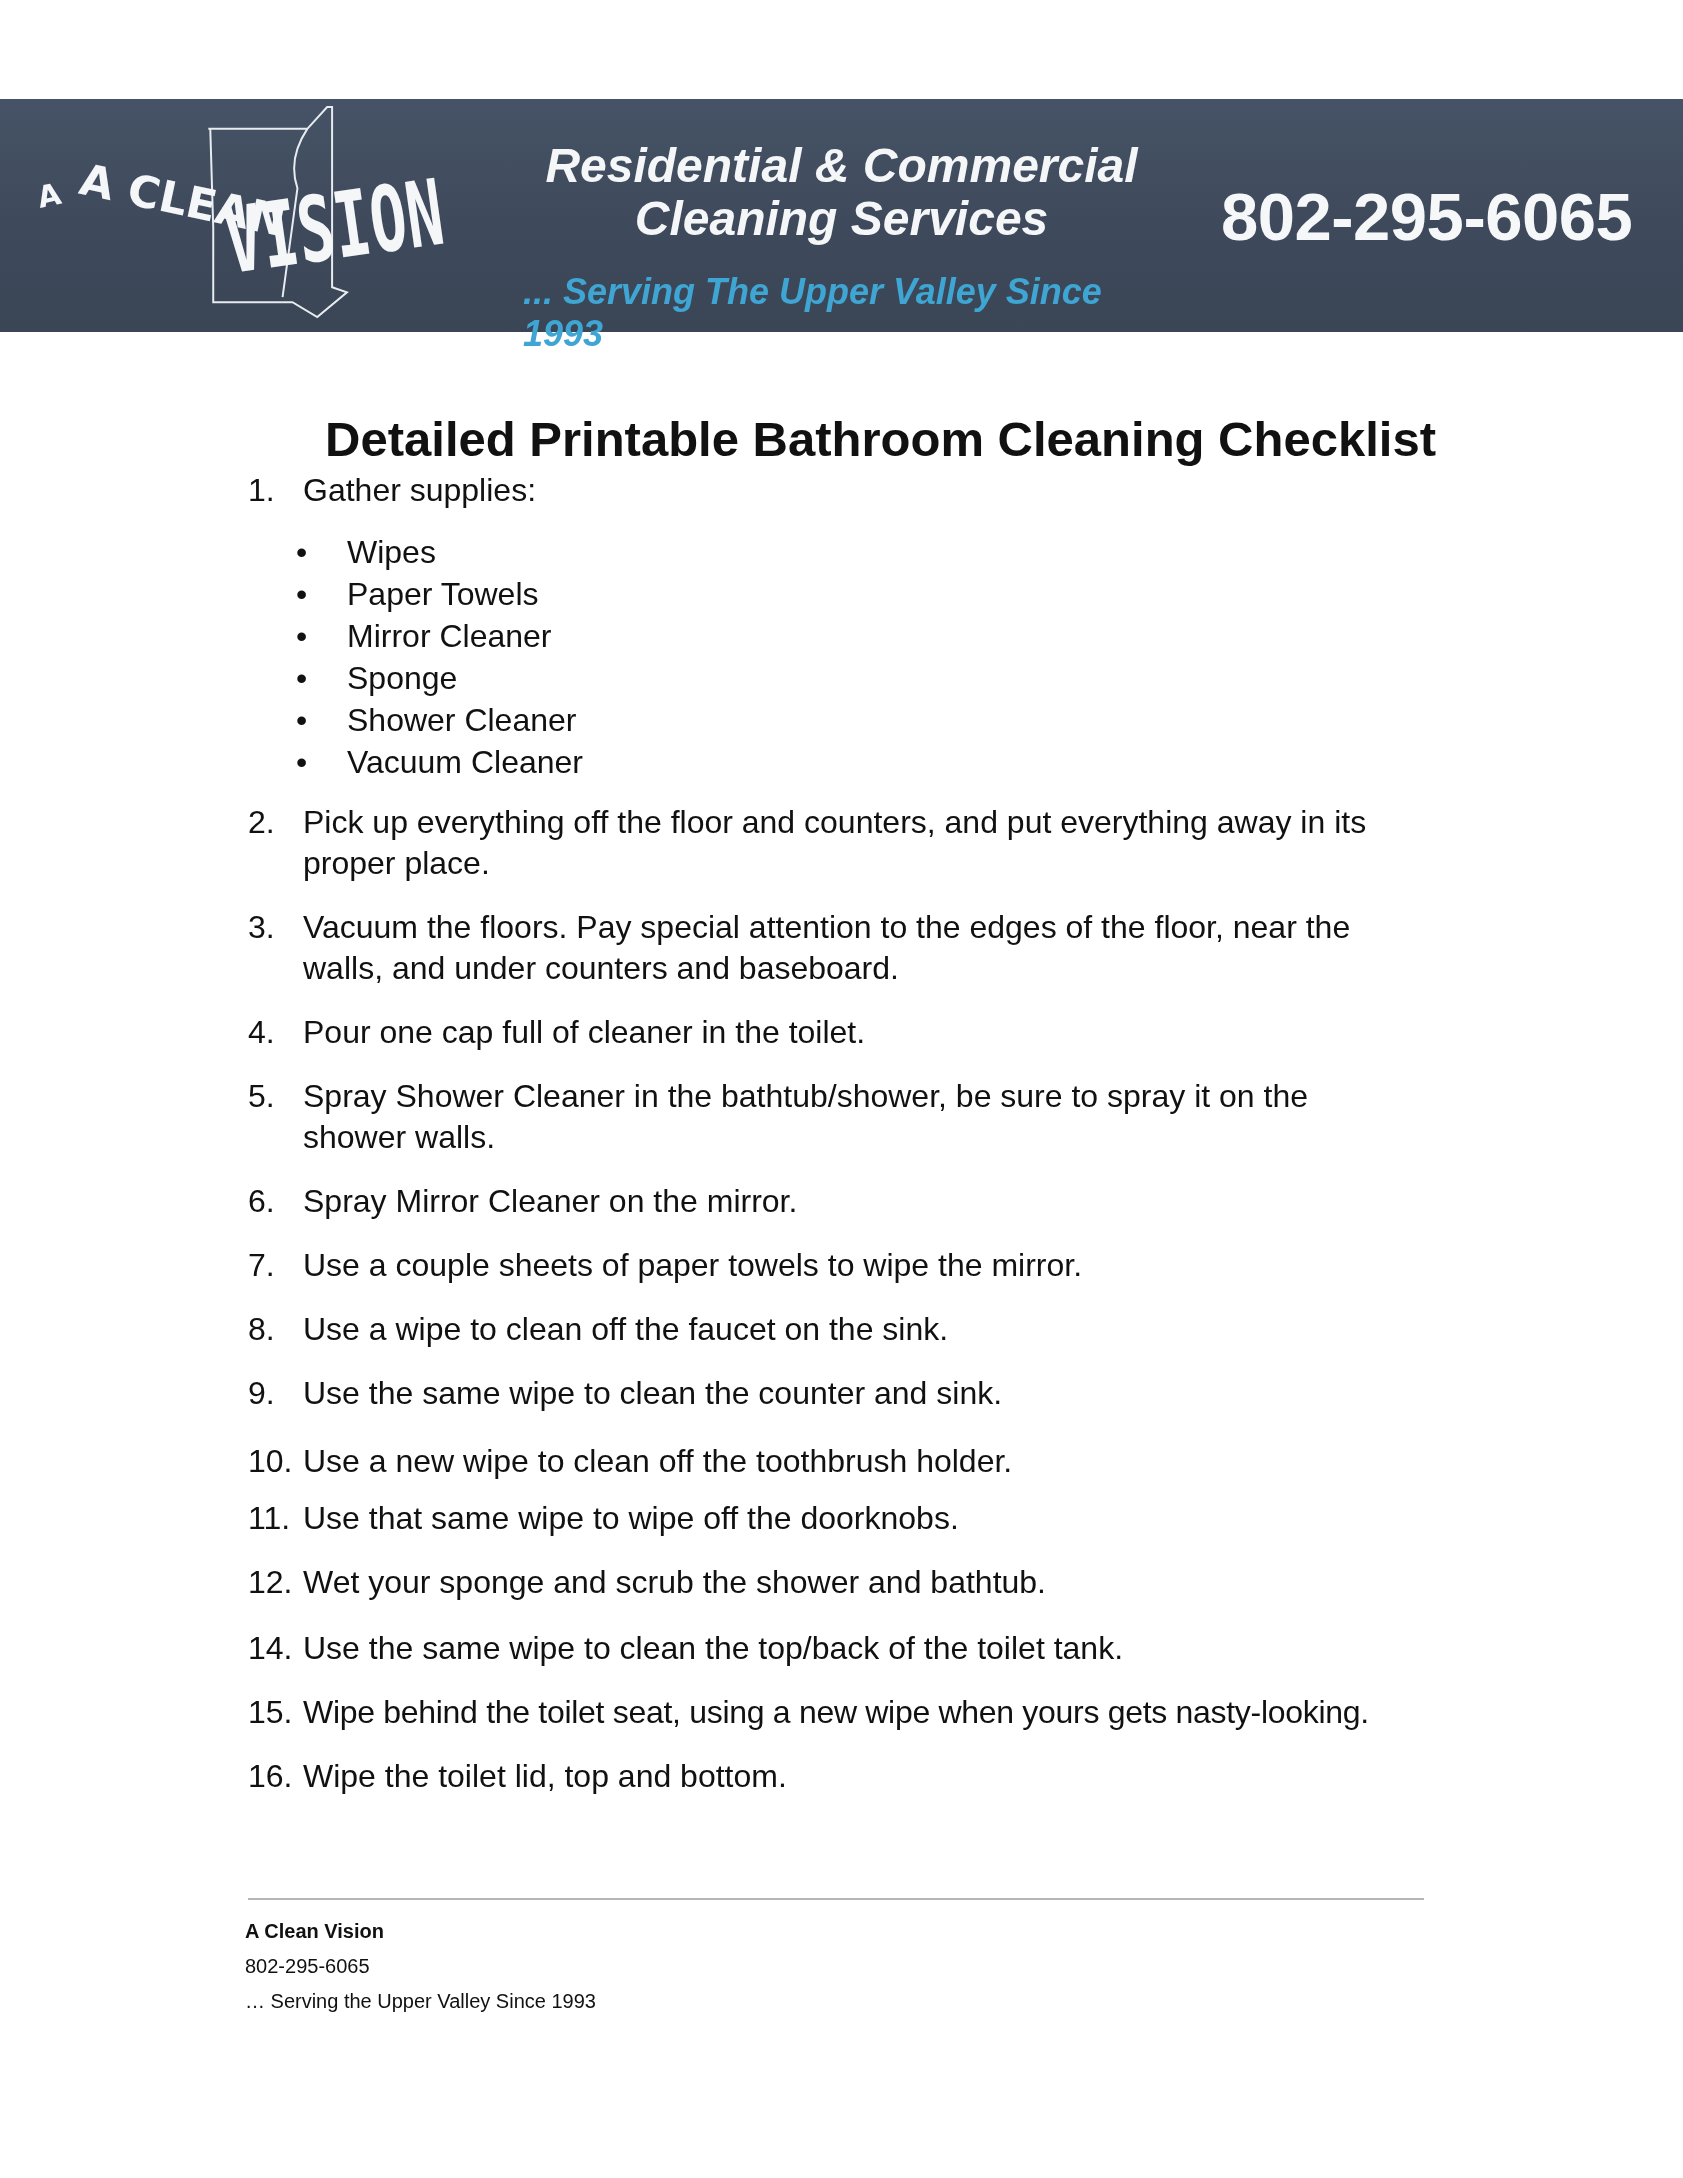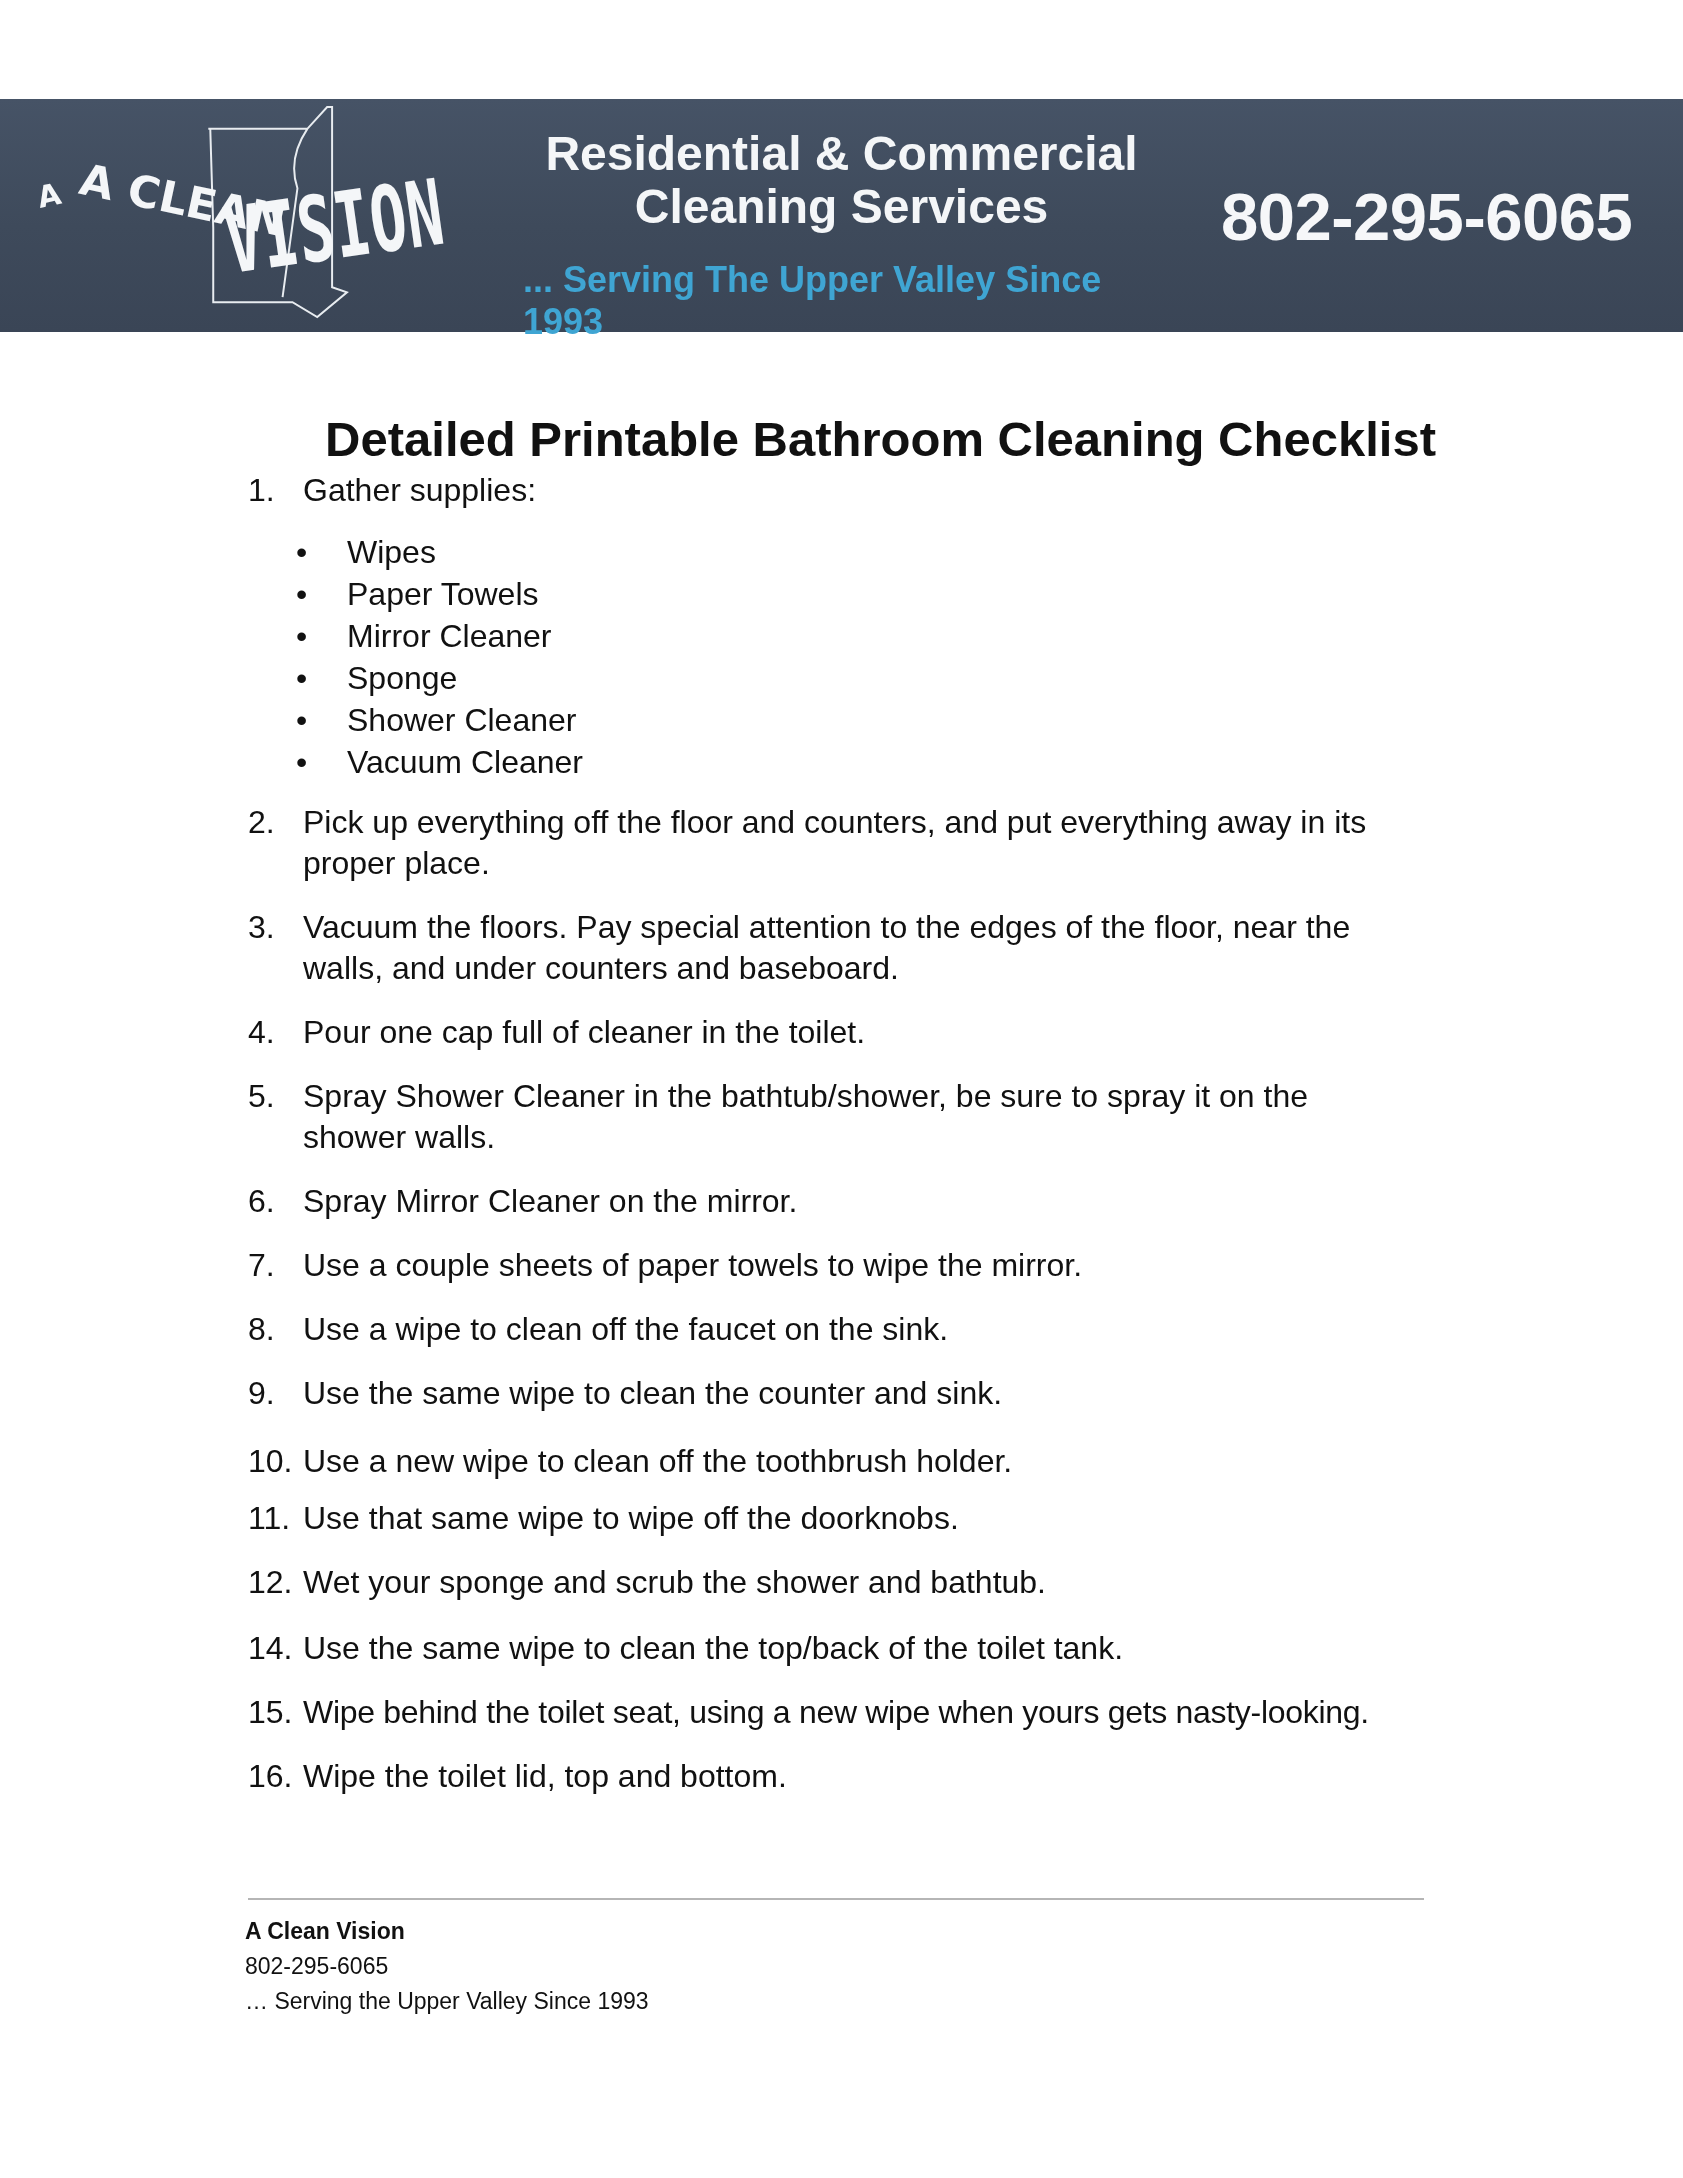--- a/index.html
+++ b/index.html
@@ -1,35 +1,35 @@
 <!DOCTYPE html>
 <html><head>
 <meta charset="utf-8">
 <style>
   html, body { margin: 0; padding: 0; background: #ffffff; }
   body { width: 1683px; height: 2178px; position: relative; overflow: hidden;
          font-family: "Liberation Sans", sans-serif; color: #111; }
   .banner { position: absolute; left: 0; top: 99px; width: 1683px; height: 233px;
             background: linear-gradient(180deg, #465366 0%, #3e4a5b 55%, #3a4556 100%); }
   .logo { position: absolute; left: 30px; top: 0; width: 416px; height: 233px; }
-  .banner-center { position: absolute; left: 515px; top: 28px; width: 653px; text-align: center; }
+  .banner-center { position: absolute; left: 515px; top: 40px; width: 653px; text-align: center; font-style: italic; }
   .banner-line1, .banner-line2 { color: #f4f6f8; font-weight: bold; font-size: 48px; line-height: 53px; }
   .banner-tag { color: #3fa5d3; font-weight: bold; font-size: 36px; margin-top: 26px; text-align: left; padding-left: 8px; }
   .banner-phone { position: absolute; left: 1221px; top: 79px; color: #f6f7f9; font-weight: bold; font-size: 67px; letter-spacing: -0.5px; }
 
   .doc { position: absolute; left: 248px; top: 411px; width: 1188px; }
   .title { font-size: 49px; font-weight: bold; margin: 0; line-height: 57px; text-align: right; }
   ol.steps { list-style: none; margin: 0; padding: 0; }
   .step { position: relative; padding-left: 55px; font-size: 32px; line-height: 41px; }
   .step .num { position: absolute; left: 0; top: 0; }
   .supplies { list-style: none; margin: 0; padding: 20px 0 0 0; }
   .supply { position: relative; padding-left: 99px; font-size: 32px; line-height: 42px; }
   .supply .bullet { position: absolute; left: 48px; top: 0; }
   .footer-rule { position: absolute; left: 248px; top: 1898px; width: 1176px; height: 2px; background: #b5b5b5; }
-  .footer { position: absolute; left: 245px; top: 1914px; font-size: 23px; line-height: 35px; }
+  .footer { position: absolute; left: 245px; top: 1914px; font-size: 20px; line-height: 35px; }
   .footer-name { font-weight: bold; }
 </style>
 </head>
 <body>
 
 <div class="banner">
   <svg class="logo" viewBox="0 0 420 235">
 
     <path d="M180 30 L280 30 L300 8 L305 8 L305 190 L320 195 L290 220 L265 205 L185 205 L185 130 L182 30 Z M280 30 Q260 60 270 90 L255 200" fill="none" stroke="#e8ecf0" stroke-width="2"></path>
     <text x="10" y="110" fill="#f4f6f8" font-family="DejaVu Sans, sans-serif" font-weight="bold" font-size="30" transform="rotate(-12 10 110)">A</text>

